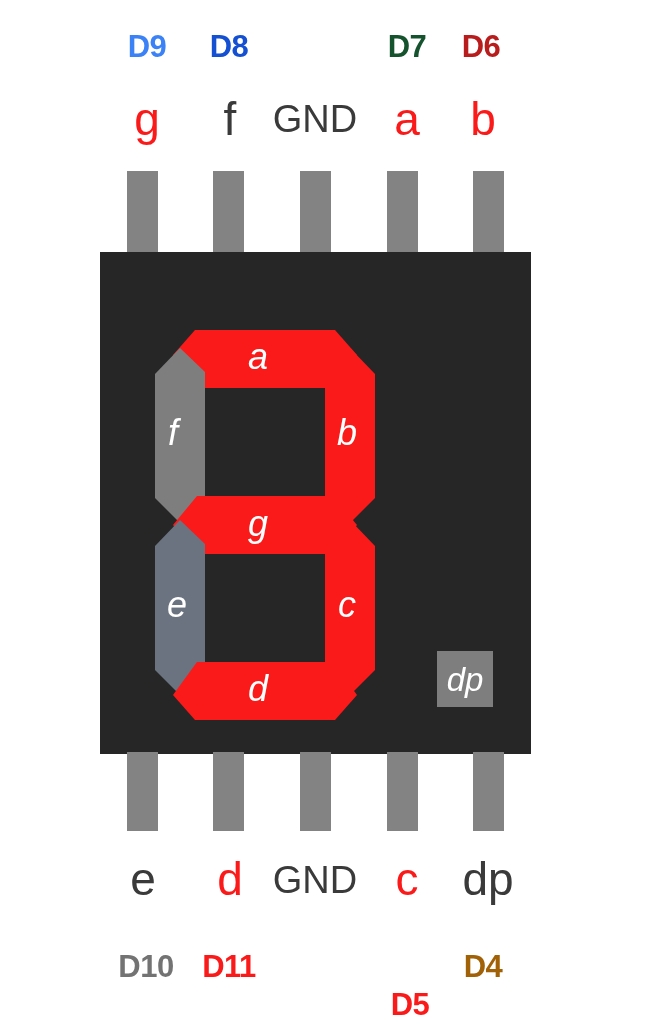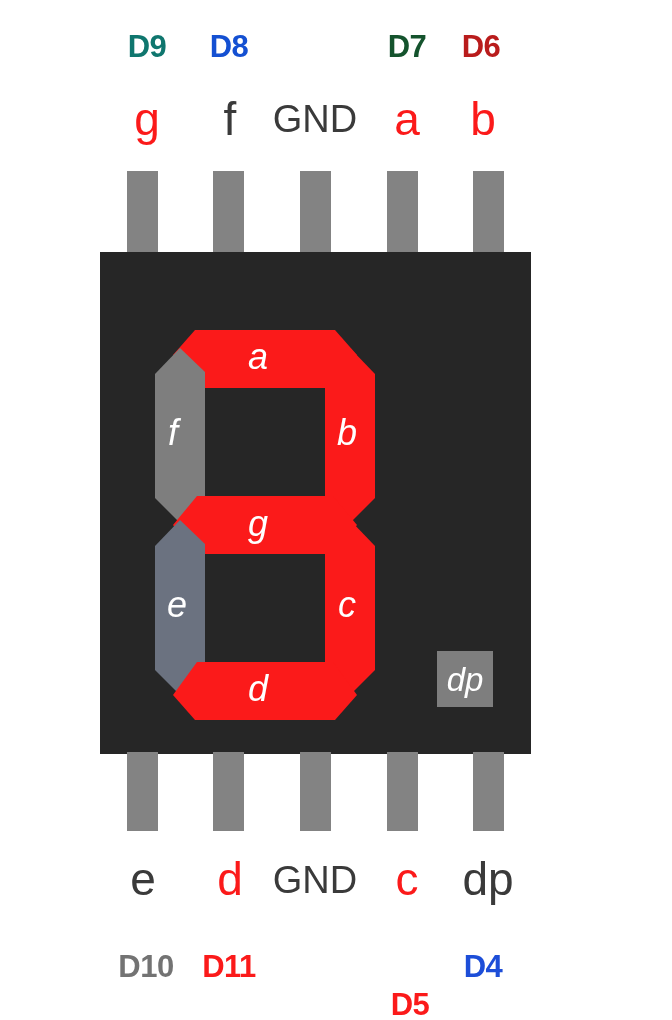--- a/index.html
+++ b/index.html
@@ -104,21 +104,21 @@
     font-style: italic;
     font-size: 33px;
     line-height: 1;
   }
 </style>
 </head>
 <body style="background: rgb(255, 255, 255);">
 
 <div id="stage">
 
-  <div class="lbl dlabel red" style="left: 107px; top: 31px; width: 80px; color: #0f766e; text-align: center;">D9</div>
+  <div class="lbl dlabel red" style="left: 107px; top: 31px; width: 80px; color: #3b82f6; text-align: center;">D9</div>
   <div class="lbl dlabel blue" style="left: 189px; top: 31px; width: 80px; color: rgb(20, 80, 210);">D8</div>
   <div class="lbl dlabel dark" style="left: 275px; top: 31px; width: 80px; color: rgb(58, 58, 58);"></div>
   <div class="lbl dlabel red" style="left: 367px; top: 31px; width: 80px; color: #14532d;">D7</div>
   <div class="lbl dlabel red" style="left: 441px; top: 31px; width: 80px; color: #b91c1c;">D6</div>
 
   <div class="lbl pinlabel red" style="left: 107px; top: 96px; width: 80px; color: rgb(251, 26, 26);">g</div>
   <div class="lbl pinlabel dark" style="left: 190px; top: 96px; width: 80px; color: rgb(58, 58, 58);">f</div>
   <div class="lbl pinlabel dark" style="left: 254px; top: 100px; width: 122px; font-size: 38px; color: rgb(58, 58, 58);">GND</div>
   <div class="lbl pinlabel red" style="left: 367px; top: 96px; width: 80px; color: rgb(251, 26, 26);">a</div>
   <div class="lbl pinlabel red" style="left: 443px; top: 96px; width: 80px; color: rgb(251, 26, 26);">b</div>
@@ -196,15 +196,15 @@
   <div class="lbl pinlabel dark" style="left: 103px; top: 856px; width: 80px; color: rgb(58, 58, 58);">e</div>
   <div class="lbl pinlabel red" style="left: 190px; top: 856px; width: 80px; color: rgb(251, 26, 26);">d</div>
   <div class="lbl pinlabel dark" style="left: 254px; top: 861px; width: 122px; font-size: 38px; color: rgb(58, 58, 58);">GND</div>
   <div class="lbl pinlabel red" style="left: 367px; top: 856px; width: 80px; color: rgb(251, 26, 26);">c</div>
   <div class="lbl pinlabel dark" style="left: 443px; top: 856px; width: 90px; color: rgb(58, 58, 58);">dp</div>
 
   <div class="lbl dlabel blue" style="left: 102px; top: 951px; width: 88px; color: #737373;">D10</div>
   <div class="lbl dlabel red" style="left: 185px; top: 951px; width: 88px; color: rgb(251, 26, 26);">D11</div>
   <div class="lbl dlabel dark" style="left: 275px; top: 951px; width: 80px; color: rgb(58, 58, 58);"></div>
   <div class="lbl dlabel red" style="left: 370px; top: 951px; width: 80px; color: rgb(251, 26, 26); margin-top: 38px;">D5</div>
-  <div class="lbl dlabel blue" style="left: 443px; top: 951px; width: 80px; color: #1d4ed8;">D4</div>
+  <div class="lbl dlabel blue" style="left: 443px; top: 951px; width: 80px; color: #a16207;">D4</div>
 
 </div>
 
 </body></html>

